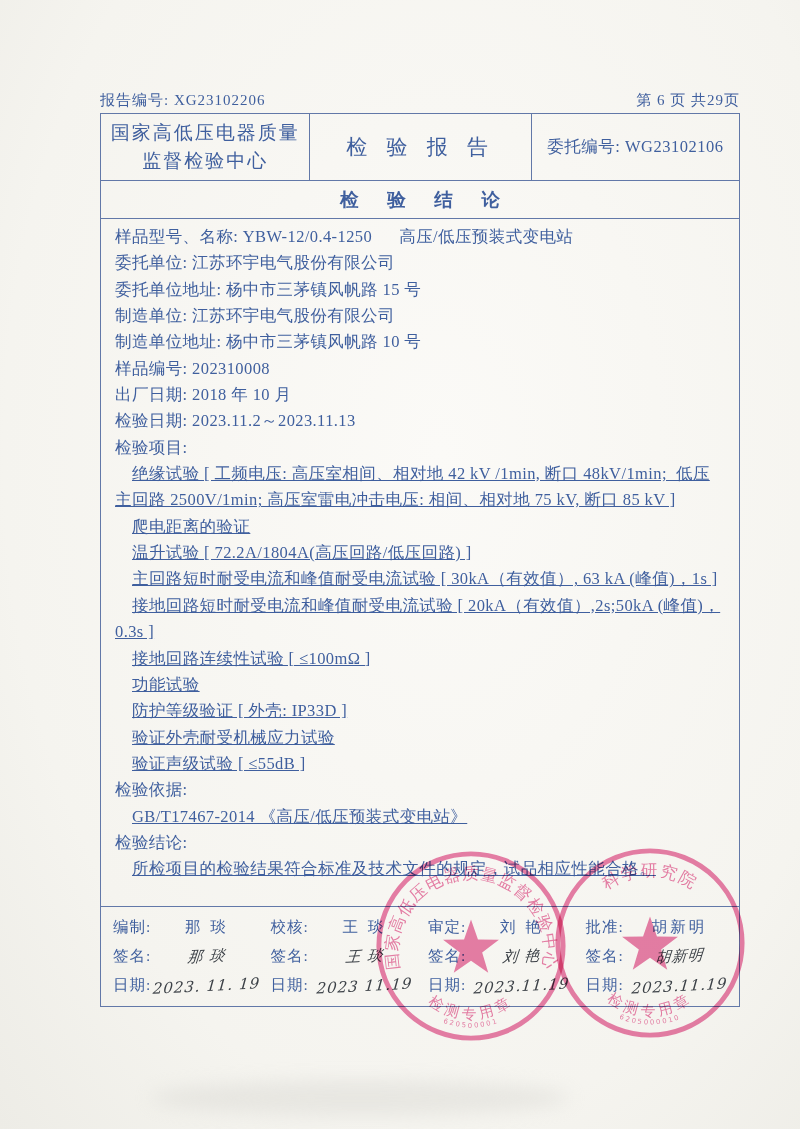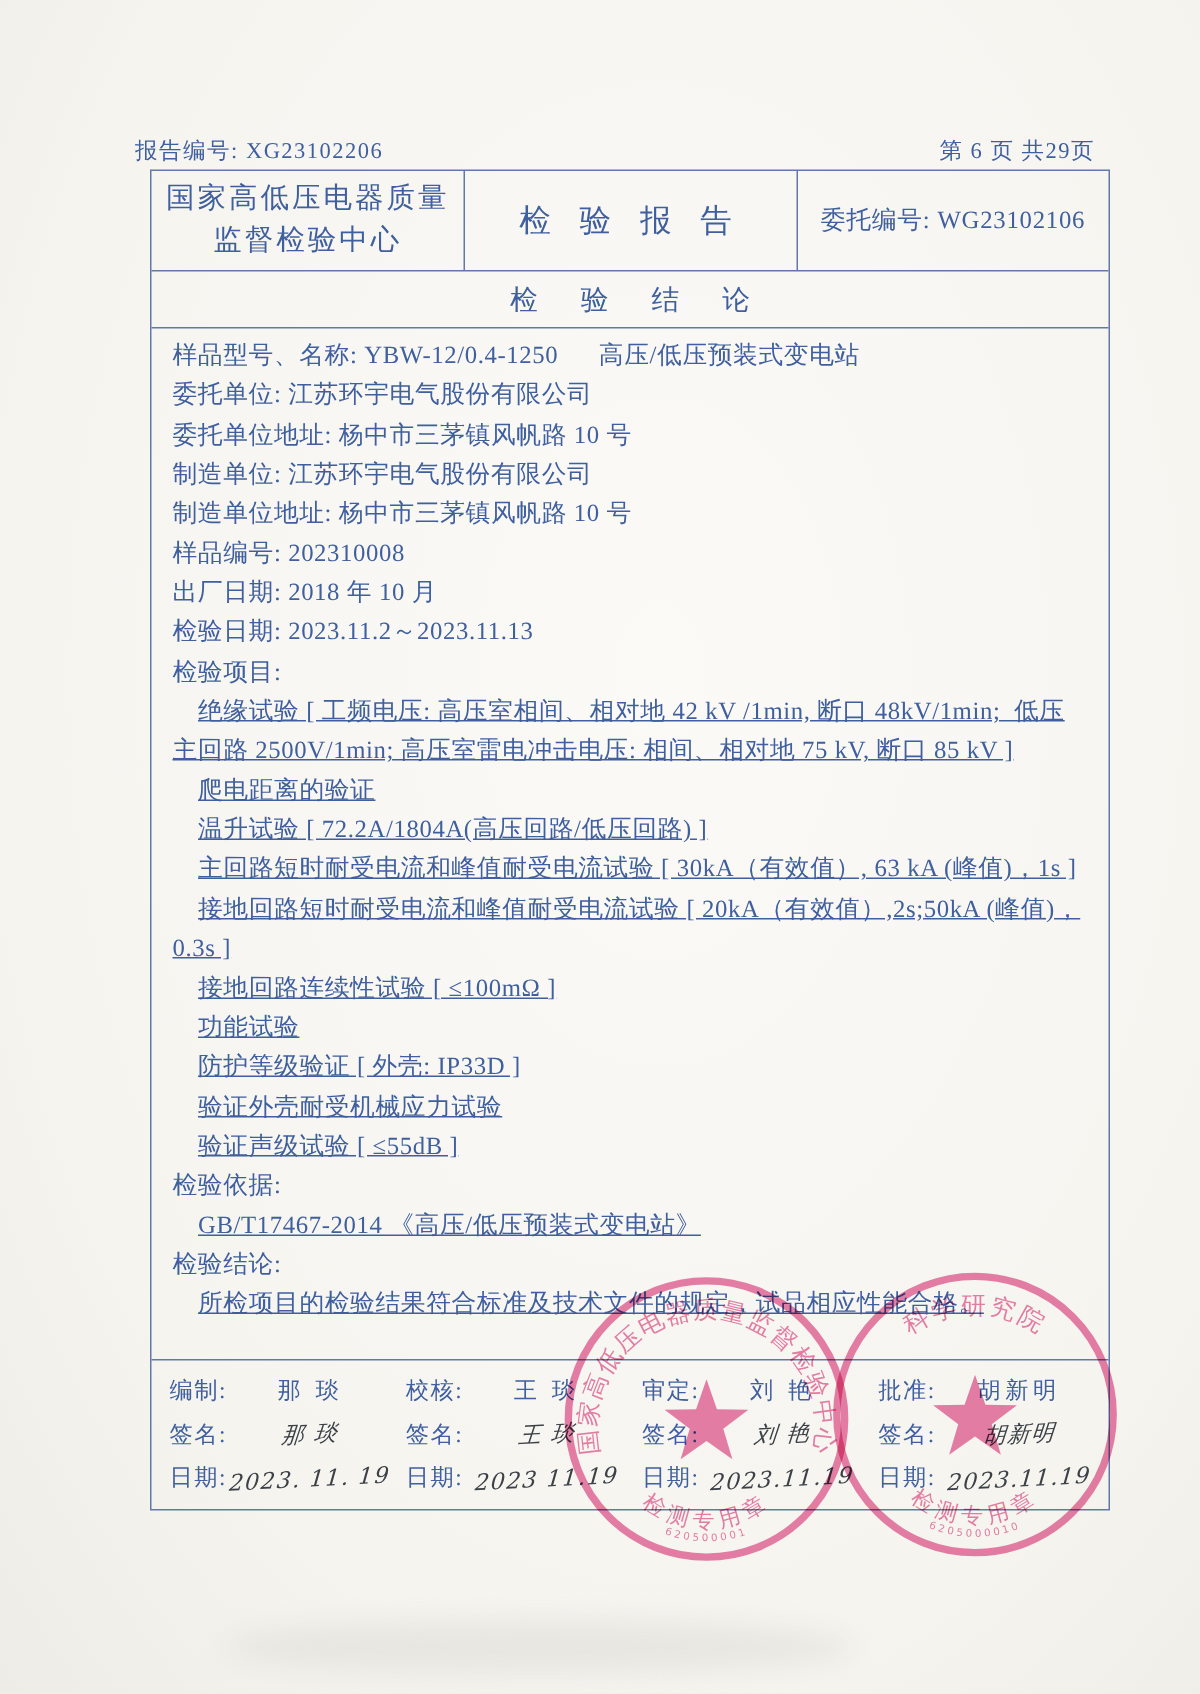--- a/index.html
+++ b/index.html
@@ -10,37 +10,37 @@
   html,body{background:#e9e8e4;}
   .page{
     position:relative; width:800px; height:1129px; margin:0 auto;
     background:var(--paper);
     background-image:radial-gradient(ellipse at 55% 40%, #fbfaf7 0%, var(--paper) 70%, #edecE6 100%);
     overflow:hidden;
     font-family:"Liberation Serif","DejaVu Serif",serif;
     color:var(--ink);
   }
   .topbar{
-    position:absolute; left:90px; top:88px; width:640px; height:24px;
+    position:absolute; left:100px; top:88px; width:640px; height:24px;
     display:flex; justify-content:space-between; align-items:center;
     font-size:15px; letter-spacing:1px;
   }
   .doc-table{
     position:absolute; left:100px; top:113px; width:640px;
     border:1.6px solid var(--border);
   }
   .header-row{display:flex; height:67px; border-bottom:1.3px solid var(--border);}
   .hcell{display:flex; flex-direction:column; justify-content:center; align-items:center; text-align:center;}
   .hcell.org{width:210px; border-right:1.3px solid var(--border); font-size:19px; line-height:1.45; letter-spacing:2px;}
   .hcell.title{width:222px; border-right:1.3px solid var(--border); font-size:21px; letter-spacing:7px; font-weight:bold; font-weight:normal;}
   .hcell.consign{width:208px; font-size:16.5px; letter-spacing:.5px;}
   .section-row{
     height:38px; border-bottom:1.3px solid var(--border);
     display:flex; align-items:center; justify-content:center;
-    font-size:18.5px; letter-spacing:12px; text-indent:12px;
+    font-size:18.5px; letter-spacing:12px; text-indent:12px;font-weight:bold;
   }
   .body-cell{height:687px; padding:5px 0 0 0; overflow:hidden;}
   .line{
     padding:0 14px; line-height:26.35px; font-size:16.5px; letter-spacing:.4px;
     white-space:pre-wrap; word-break:break-word;
   }
   .line.indent{text-indent:17px;text-decoration:underline;}
   .sig-row{
     display:flex; border-top:1.6px solid var(--border); height:100px; padding:6px 4px;
   }
@@ -76,21 +76,21 @@
       <div class="hcell title">检 验 报 告</div>
       <div class="hcell consign">委托编号: WG23102106</div>
     </div>
 
     <div class="section-row">检 验 结 论</div>
 
     <div class="body-cell">
 
     <div class="line">样品型号、名称: YBW-12/0.4-1250      高压/低压预装式变电站</div>
         <div class="line">委托单位: 江苏环宇电气股份有限公司</div>
-        <div class="line">委托单位地址: 杨中市三茅镇风帆路 10 号</div>
+        <div class="line">委托单位地址: 杨中市三茅镇风帆路 15 号</div>
         <div class="line">制造单位: 江苏环宇电气股份有限公司</div>
         <div class="line">制造单位地址: 杨中市三茅镇风帆路 10 号</div>
         <div class="line">样品编号: 202310008</div>
         <div class="line">出厂日期: 2018 年 10 月</div>
         <div class="line">检验日期: 2023.11.2～2023.11.13</div>
         <div class="line">检验项目:</div>
         <div class="line indent">绝缘试验 [ 工频电压: 高压室相间、相对地 42 kV /1min, 断口 48kV/1min;  低压主回路 2500V/1min; 高压室雷电冲击电压: 相间、相对地 75 kV, 断口 85 kV ]</div>
         <div class="line indent">爬电距离的验证</div>
         <div class="line indent">温升试验 [ 72.2A/1804A(高压回路/低压回路) ]</div>
         <div class="line indent">主回路短时耐受电流和峰值耐受电流试验 [ 30kA（有效值）, 63 kA (峰值)，1s ]</div>

